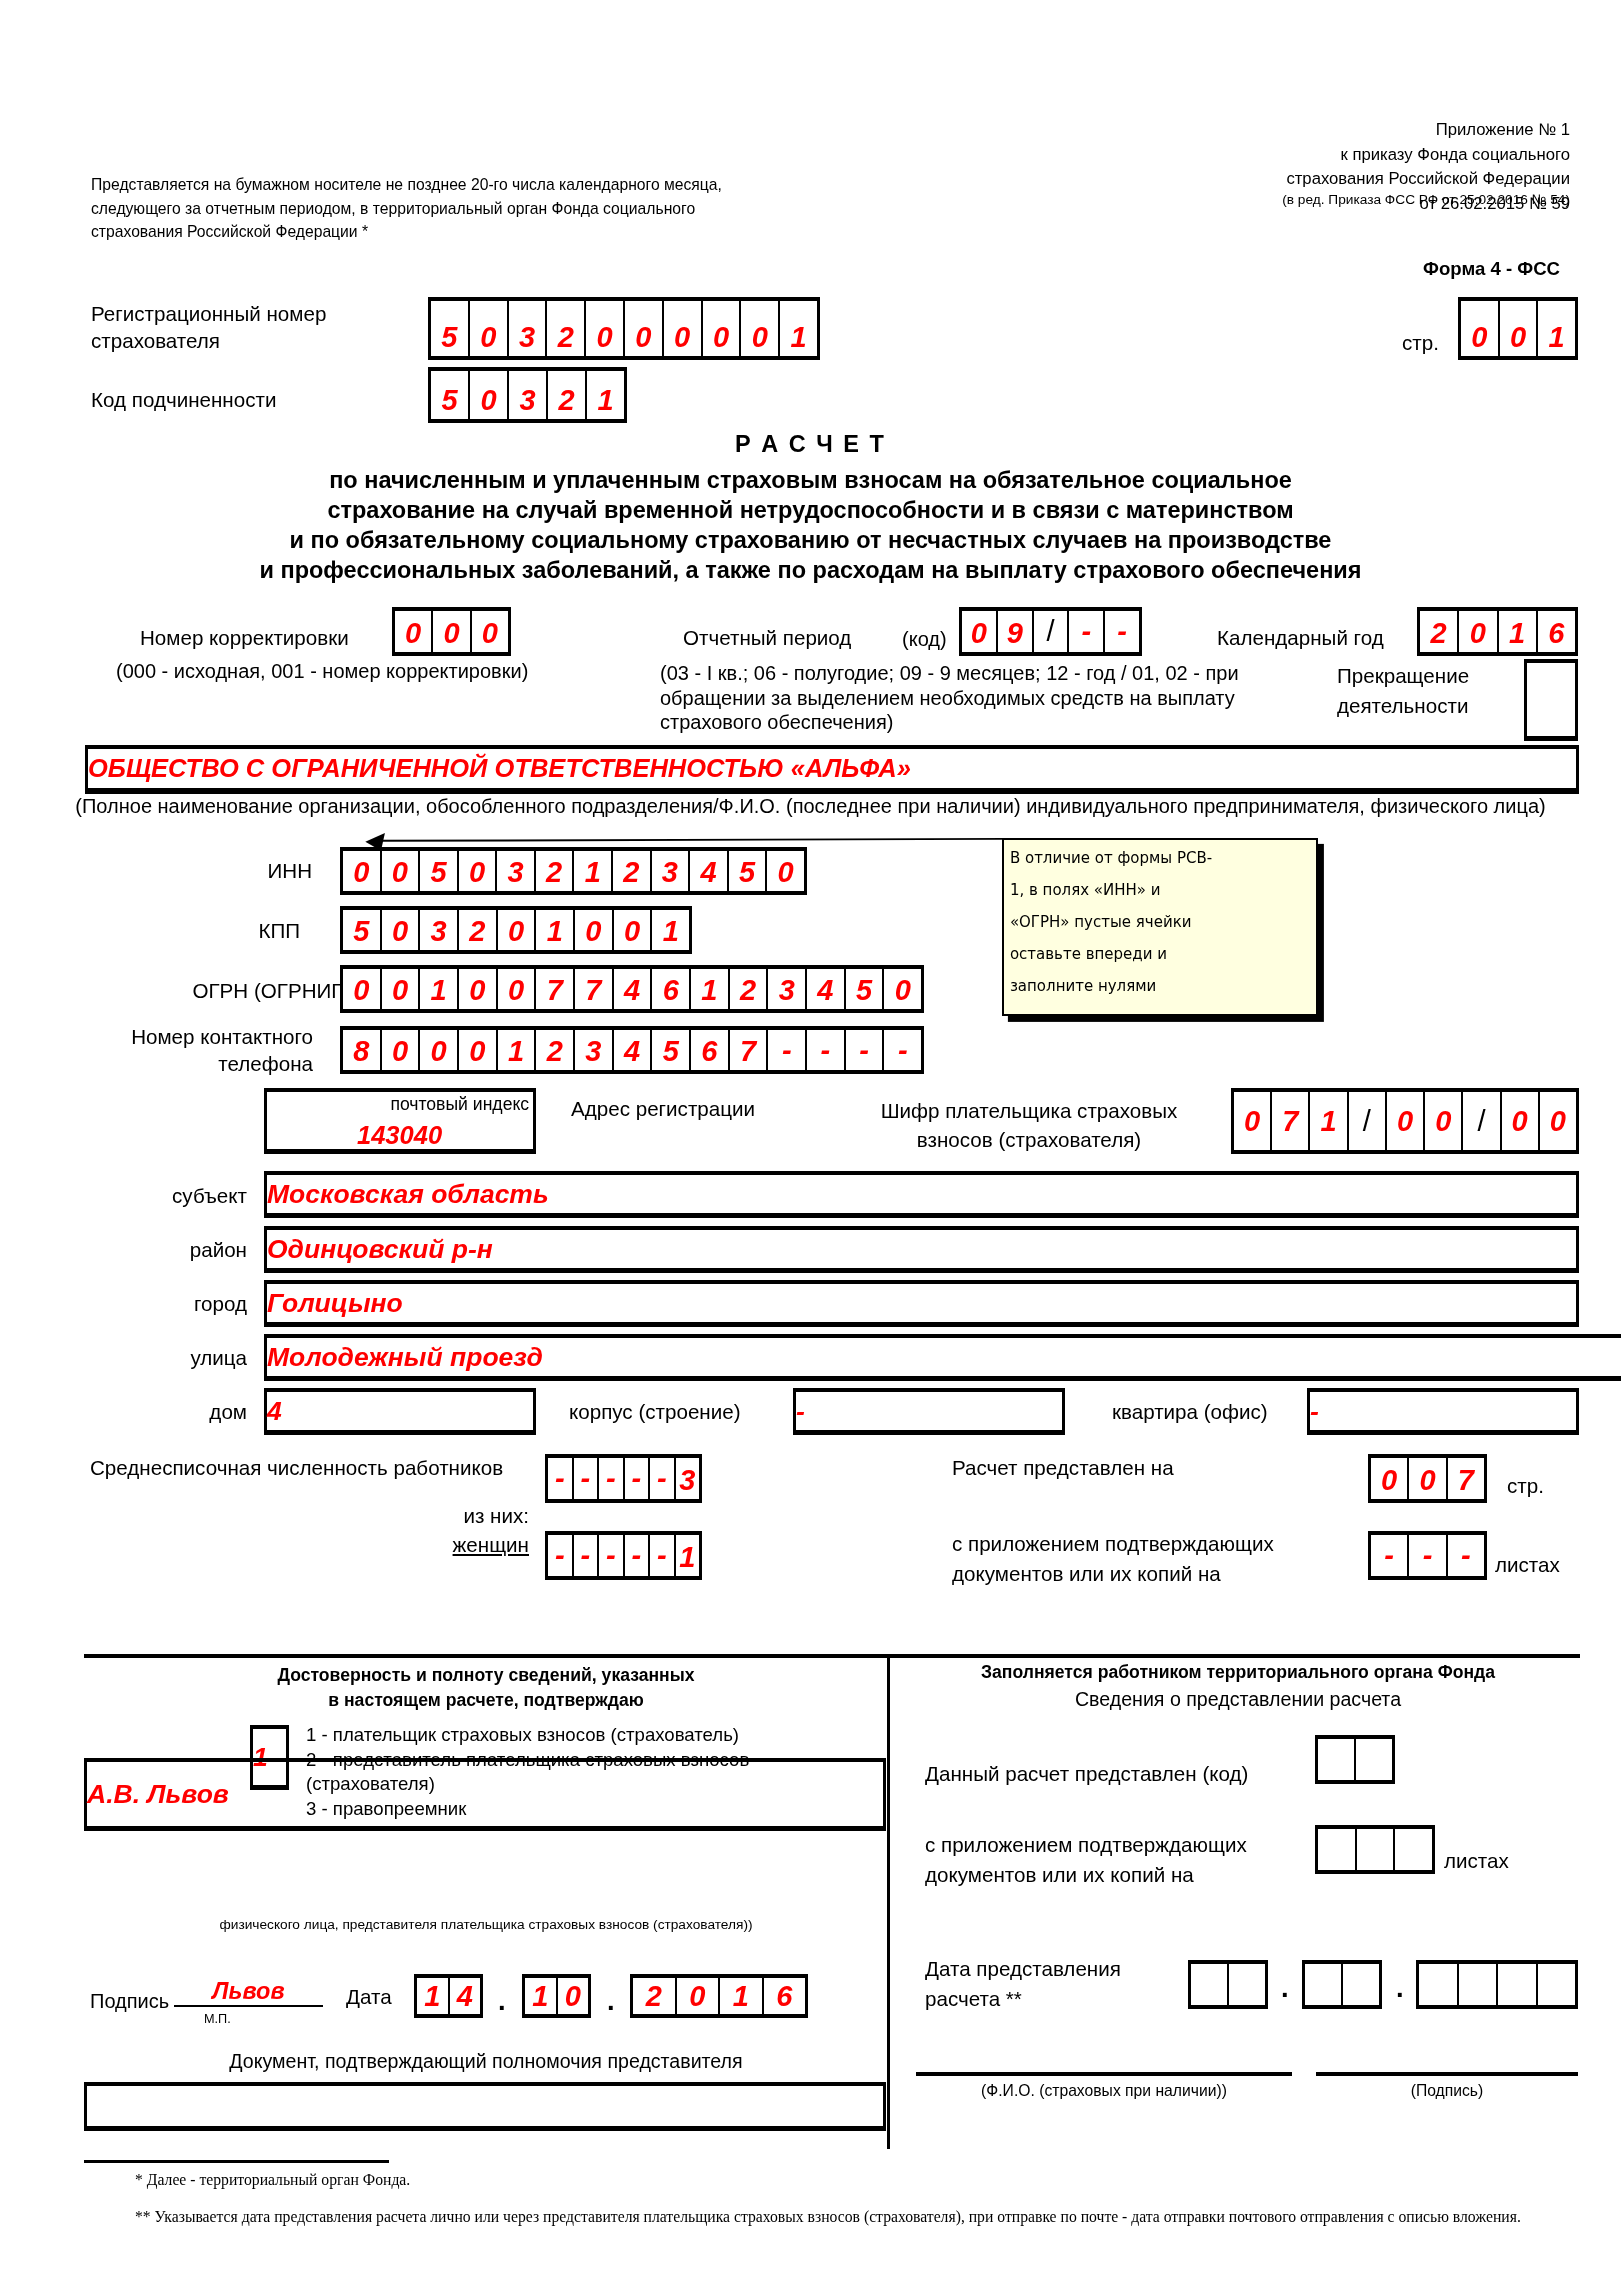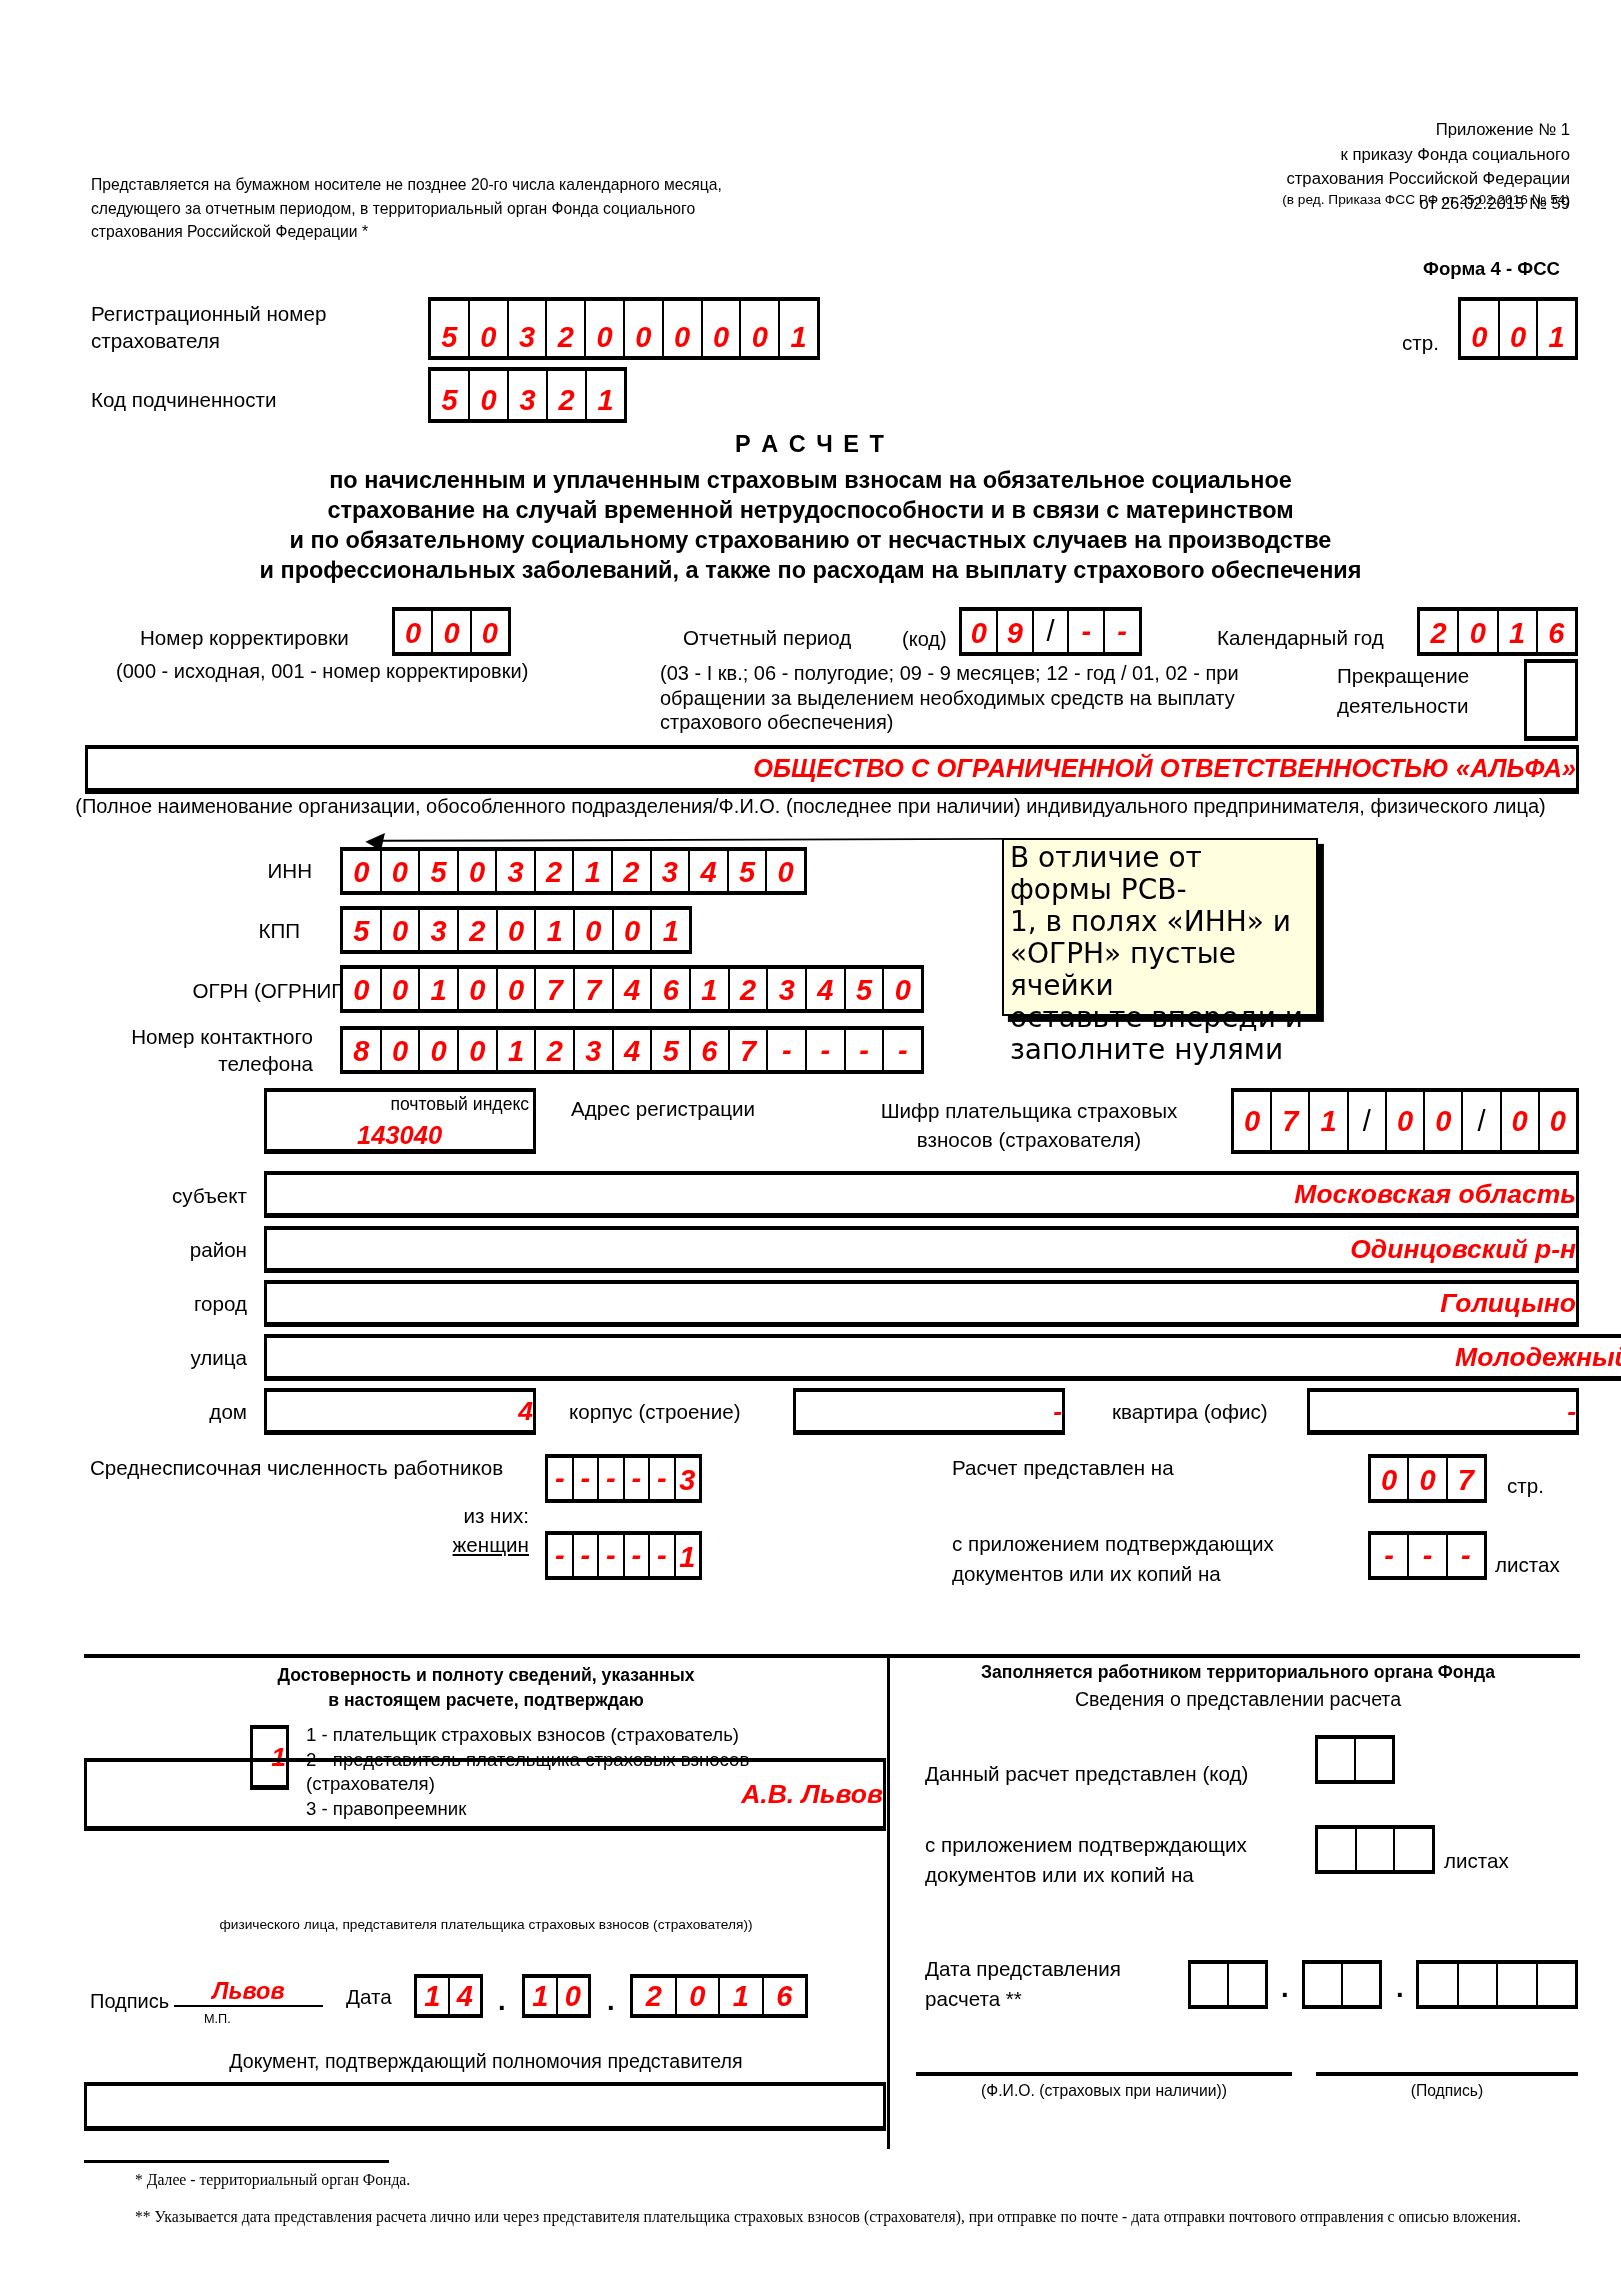--- a/index.html
+++ b/index.html
@@ -10,26 +10,26 @@
   .ts { font-size:20px; line-height:21.6px; white-space:nowrap; }
   .tr { text-align:right; }
   .b { font-weight:bold; }
   .cells { position:absolute; display:flex; border:3.9px solid #000; border-top-width:4.9px; border-bottom-width:4.9px; box-sizing:border-box; background:#fff; }
   .cell { flex:1; border-right:2px solid #000; display:flex; align-items:flex-end; justify-content:center;
           color:#ff0000; font-weight:bold; font-style:italic; font-size:29px; padding-bottom:2px; box-sizing:border-box; }
   .cell:last-child { border-right:none; }
   .cell.mid { align-items:center; padding-bottom:0; }
   .cell.sep { color:#000; font-style:normal; font-weight:normal; }
   .box { position:absolute; border:3.9px solid #000; border-top-width:4.9px; border-bottom-width:5.9px; box-sizing:border-box;
-         display:flex; align-items:center; justify-content:flex-end; }
+         display:flex; align-items:center; justify-content:flex-start; }
   .boxval { color:#ff0000; font-weight:bold; font-style:italic; font-size:26.5px; }
   .hline { position:absolute; background:#000; }
   .serif { font-family:"Liberation Serif", serif; }
   .callout { position:absolute; background:#ffffe0; border:2px solid #000; box-shadow:5.9px 5.9px 0 #000;
-             font-family:"DejaVu Sans", sans-serif; font-size:28px; line-height:32px; padding:2px 5.9px; box-sizing:border-box; }
+             font-family:"DejaVu Sans", sans-serif; font-size:15px; line-height:32px; padding:2px 5.9px; box-sizing:border-box; }
   .dot { position:absolute; font-size:27.4px; font-weight:bold; }
 </style>
 </head>
 <body>
 
 <div class="abs t tr" style="right:51px; top:118px; font-size:16.7px; line-height:24.5px;">
   <div>Приложение № 1</div>
   <div>к приказу Фонда социального</div>
   <div>страхования Российской Федерации</div>
   <div>от 26.02.2015 № 59</div>

